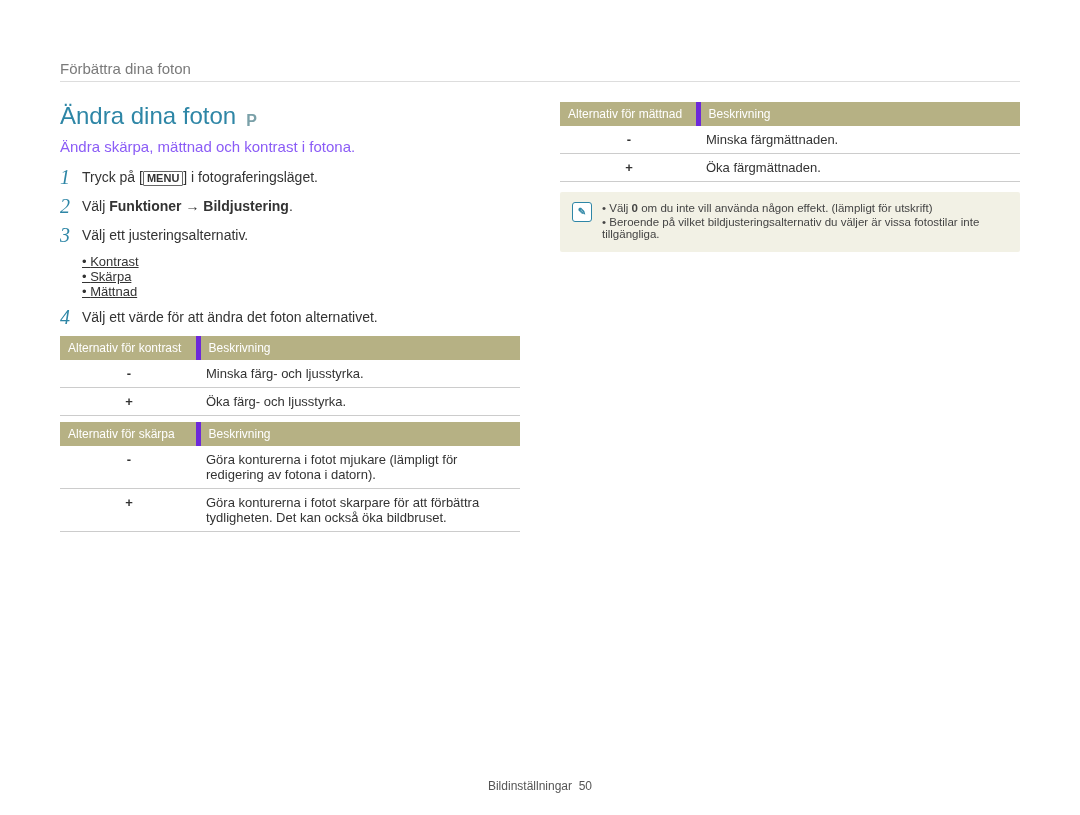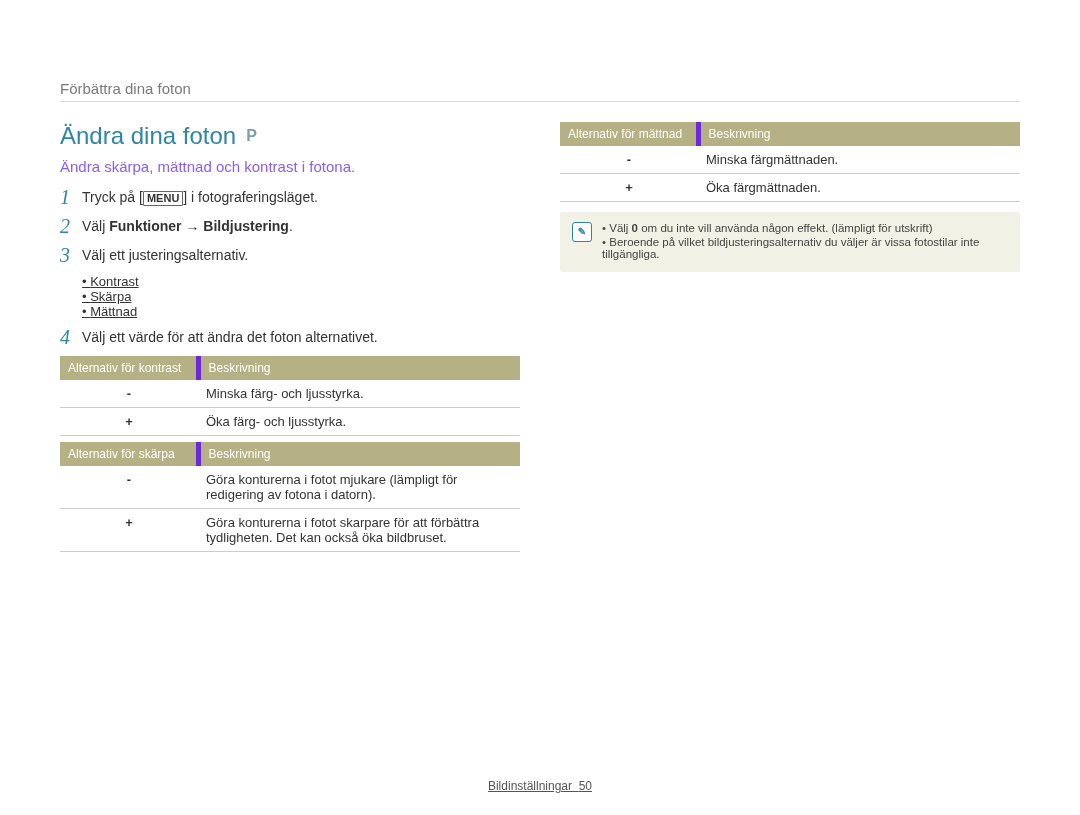--- a/index.html
+++ b/index.html
@@ -17,37 +17,36 @@
     padding: 60px 60px 0 60px;
     position: relative;
   }
   .breadcrumb {
     color: #7a7a7a;
     font-size: 15px;
     border-bottom: 1px solid #ddd;
     padding-bottom: 4px;
     margin-bottom: 20px;
     font-weight: 300;
-    margin-top: 20px;
   }
   .columns {
     display: flex;
     gap: 40px;
   }
   .col {
     flex: 1;
     min-width: 0;
   }
   h1.title {
     color: #2e86a6;
     font-weight: 400;
     font-size: 24px;
     margin: 0 0 8px 0;
     display: flex;
-    align-items: center;
+    align-items: flex-end;
     gap: 10px;
   }
   .mode-p {
     color: #7aa0a8;
     font-weight: 700;
     font-size: 16px;
   }
   .intro {
     margin: 0 0 12px 0;
     font-size: 15px;
@@ -162,21 +161,20 @@
   .note-list li::before { content: "• "; }
 
   .footer {
     position: absolute;
     bottom: 22px;
     left: 0;
     width: 100%;
     text-align: center;
     font-size: 12px;
     color: #555;
-    text-decoration: underline;
   }
 </style>
 </head>
 <body>
 
 <div class="page">
 
   <div class="breadcrumb">Förbättra dina foton</div>
 
   <div class="columns">

